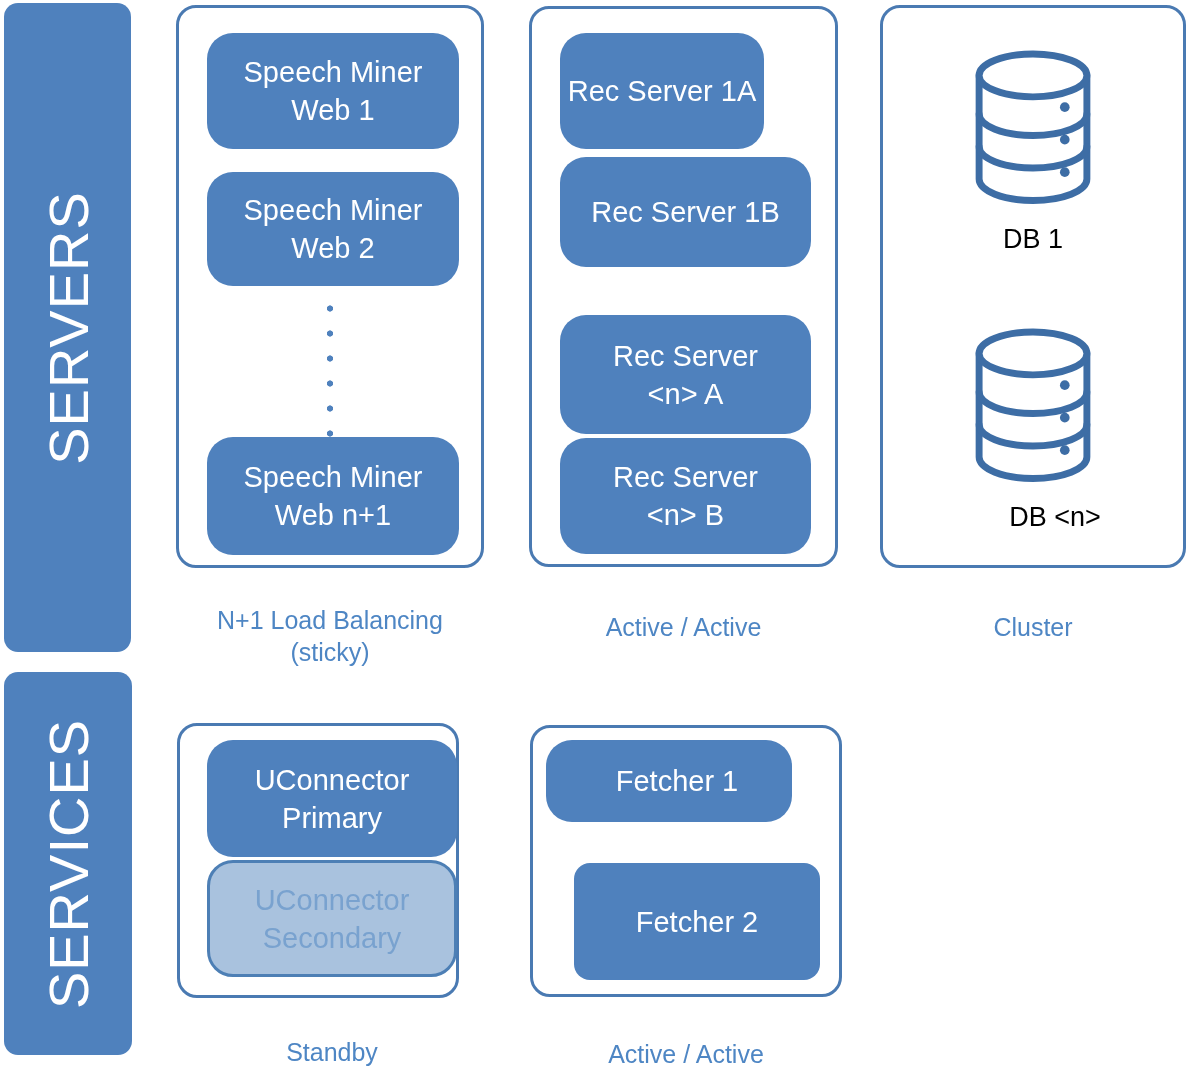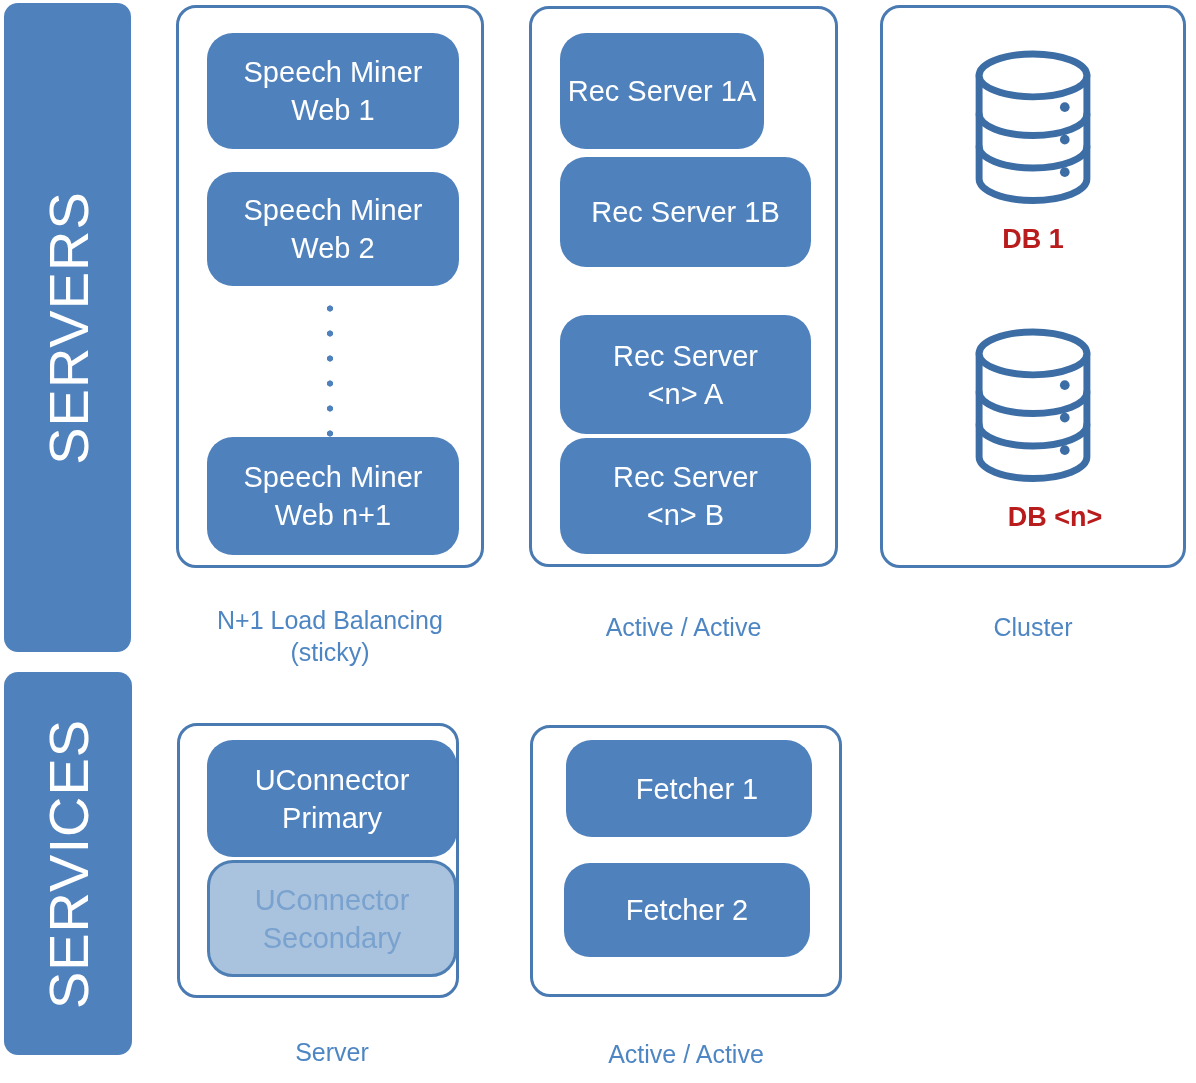--- a/index.html
+++ b/index.html
@@ -71,22 +71,22 @@
   #node-web3 { left: 28px; top: 429px; width: 252px; height: 118px; }
 
   #node-rec1a { left: 28px; top: 24px;  width: 204px; height: 116px; }
   #node-rec1b { left: 28px; top: 148px; width: 251px; height: 110px; }
   #node-recna { left: 28px; top: 306px; width: 251px; height: 119px; }
   #node-recnb { left: 28px; top: 429px; width: 251px; height: 116px; }
 
   #node-uc-primary   { left: 27px; top: 14px;  width: 250px; height: 117px; }
   #node-uc-secondary { left: 27px; top: 134px; width: 250px; height: 117px; }
 
-  #node-fetcher1 { left: 33px; top: 12px;  width: 246px; height: 97px; padding-left: 16px; }
-  #node-fetcher2 { left: 31px; top: 135px; width: 246px; height: 94px; }
+  #node-fetcher1 { left: 13px; top: 12px;  width: 246px; height: 82px; padding-left: 16px; }
+  #node-fetcher2 { left: 41px; top: 135px; width: 246px; height: 117px; border-radius: 16px; }
 
   
   .vdots {
     position: absolute;
     left: 50%;
     margin-left: -5px;
     top: 288px;
     width: 10px;
     height: 142px;
     background-image: radial-gradient(circle, #4f81bd 2.8px, rgba(79,129,189,0) 3.4px);
@@ -100,23 +100,22 @@
     position: absolute;
     left: 50%;
     transform: translateX(-50%);
   }
   #db-icon-1 { top: 38px; }
   #db-icon-2 { top: 316px; }
   .db-label {
     position: absolute;
     width: 100%;
     text-align: center;
-    color: #b91c1c;
+    color: #000000;
     font-size: 27px;
-    font-weight: bold;
   }
   #db-label-1 { top: 216px; }
   #db-label-2 { top: 494px; margin-left: 22px; }
 
   
   .caption {
     position: absolute;
     color: #4e86c4;
     font-size: 25px;
     line-height: 32px;
@@ -211,21 +210,21 @@
 <div class="panel" id="panel-uconnector">
   <div class="node" id="node-uc-primary">
     <span>UConnector
 Primary</span>
   </div>
   <div class="node standby" id="node-uc-secondary">
     <span>UConnector
 Secondary</span>
   </div>
 </div>
-<div class="caption" id="caption-standby">Server</div>
+<div class="caption" id="caption-standby">Standby</div>
 
 <div class="panel" id="panel-fetcher">
   <div class="node" id="node-fetcher1">
     <span>Fetcher 1</span>
   </div>
   <div class="node" id="node-fetcher2">
     <span>Fetcher 2</span>
   </div>
 </div>
 <div class="caption" id="caption-fetcher">Active / Active</div>

